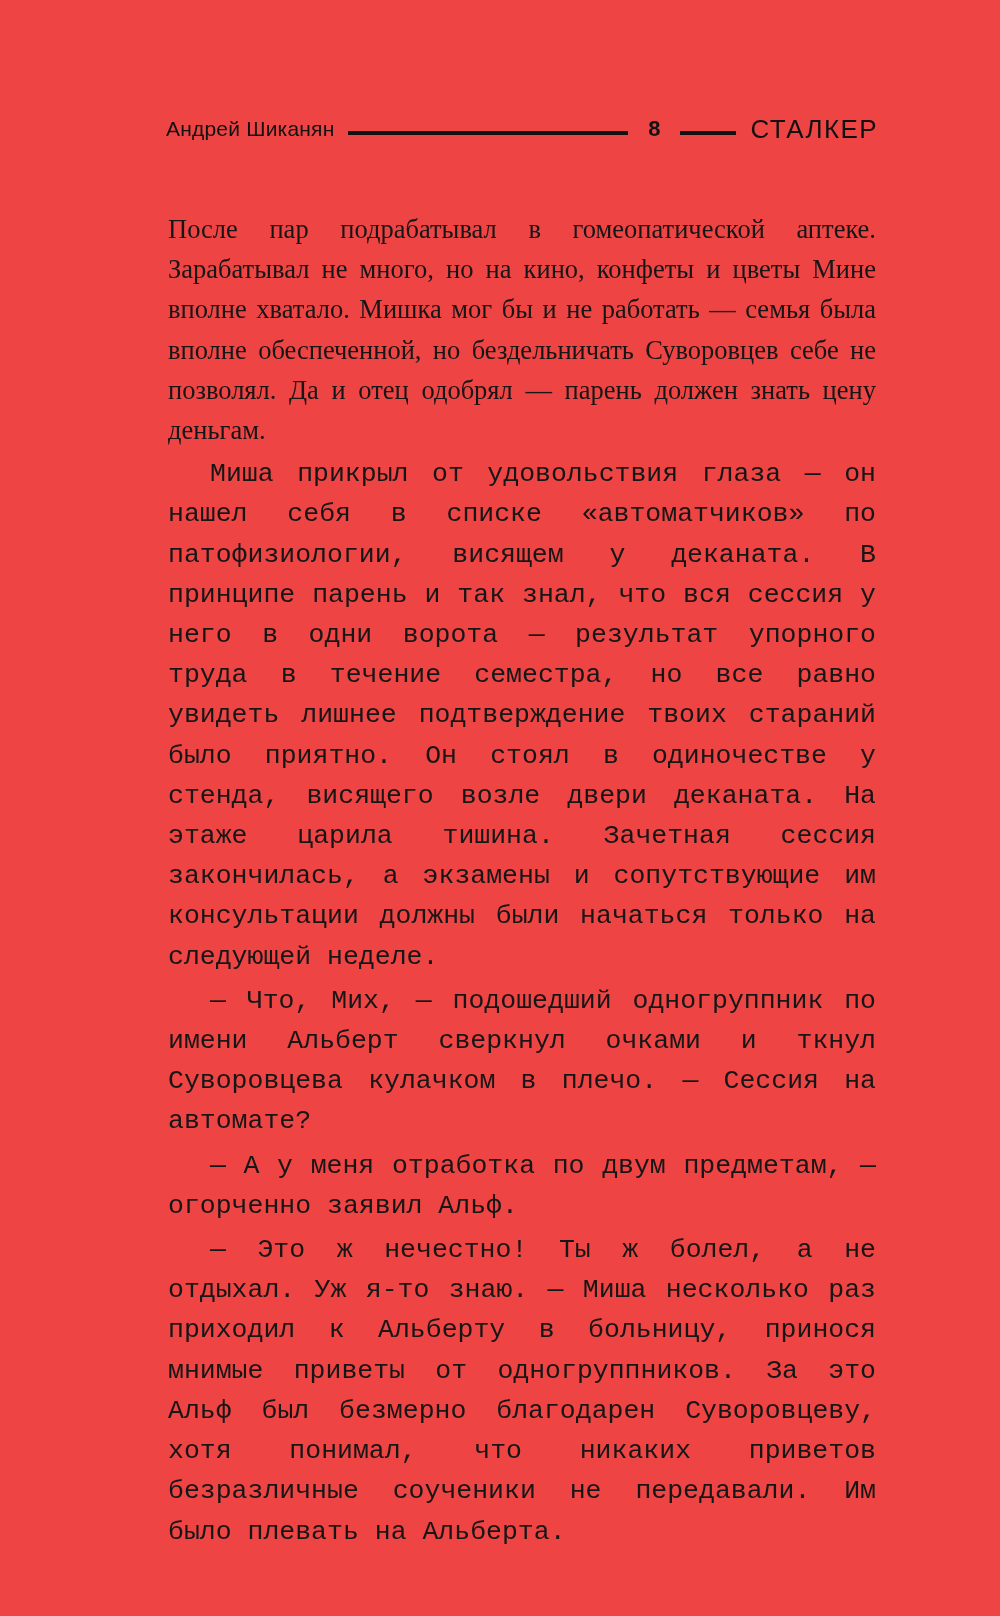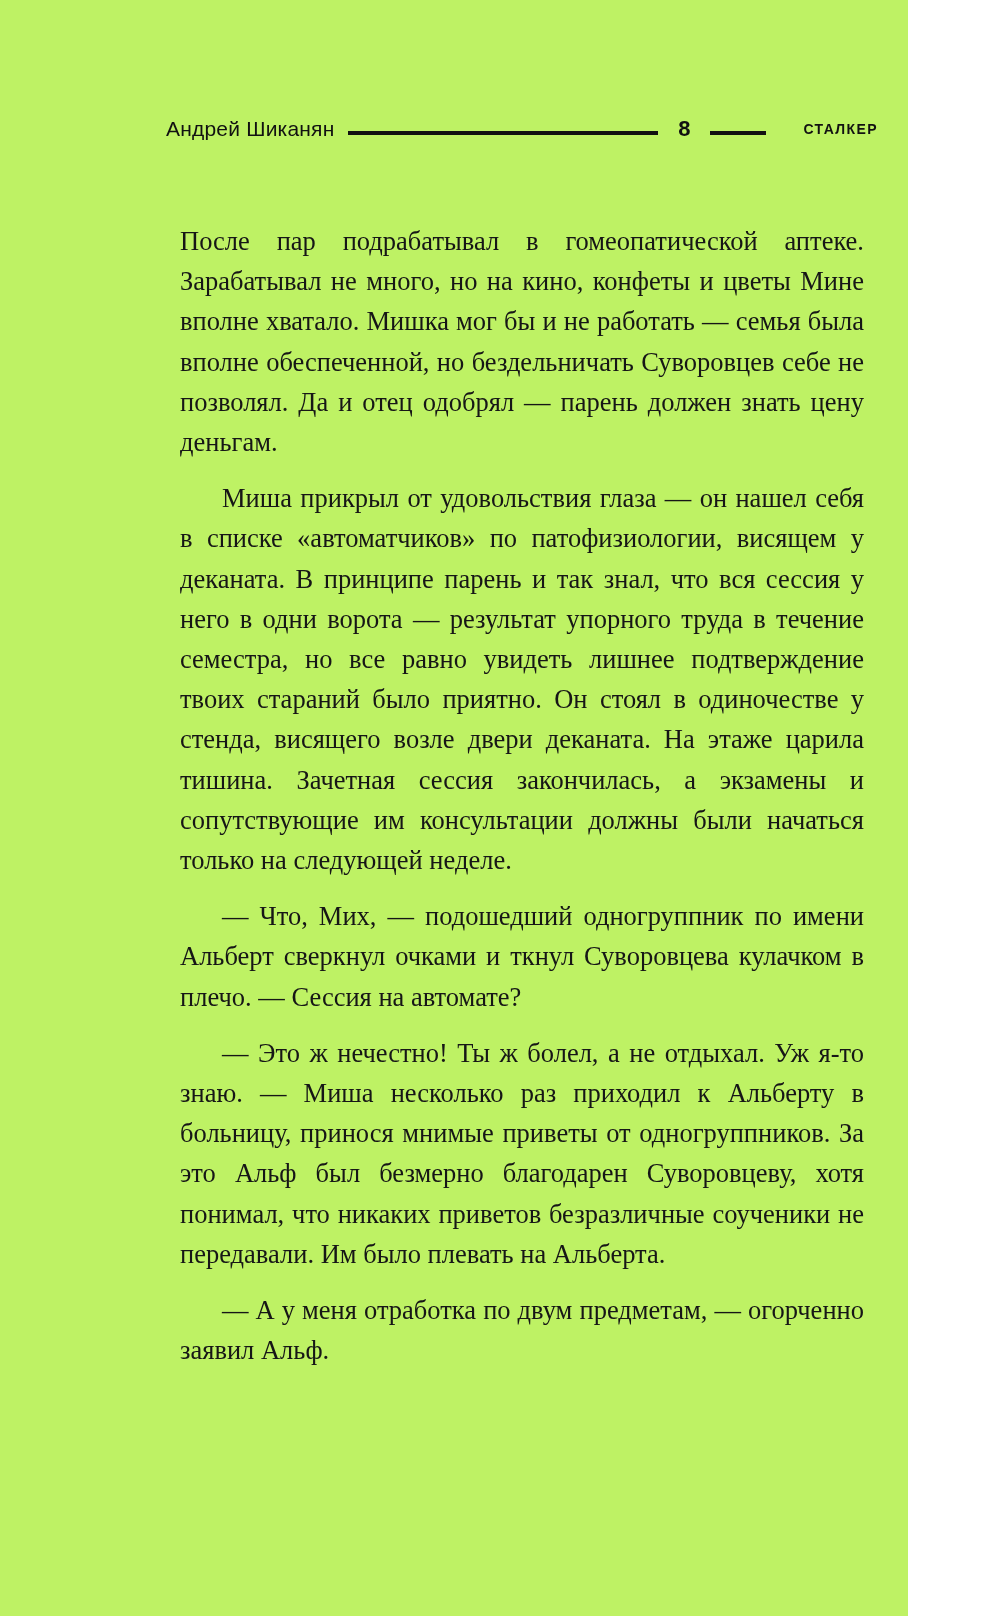--- a/index.html
+++ b/index.html
@@ -2,23 +2,23 @@
 <html lang="ru"><head>
 <meta charset="utf-8">
 <style>
   html, body {
     margin: 0;
     padding: 0;
     background: #ffffff;
   }
   .page {
     position: relative;
-    width: 908px;
+    width: 1000px;
     height: 1616px;
-    background: #bef264;
+    background: #ef4444;
     box-sizing: border-box;
     overflow: hidden;
     font-family: "Liberation Serif", "DejaVu Serif", serif;
     color: #1a1a1a;
   }
 
   
   .running-head {
     position: absolute;
     left: 166px;
@@ -53,46 +53,46 @@
   .rh-rule-right {
     width: 56px;
     height: 4px;
     background: #111111;
     margin: 0 14px 0 16px;
     position: relative;
     top: 4px;
   }
   .rh-title {
     font-family: "Liberation Sans", "DejaVu Sans", sans-serif;
-    font-size: 14px;
-    font-weight: 700;
+    font-size: 26px;
+    font-weight: 400;
     letter-spacing: 1.4px;
     color: #111111;
     white-space: nowrap;
-    margin-left: 23px;
   }
 
   
   .body-text {
     position: absolute;
     left: 164px;
     top: 205px;
     width: 716px;
   }
   .body-text p {
-    margin: 16px;
+    margin: 4px;
     font-size: 26.5px;
     line-height: 40.2px;
     text-align: justify;
     text-justify: inter-word;
     hyphens: manual;
     color: #161616;
   }
   .body-text p.indent {
     text-indent: 42px;
+    font-family: Liberation Mono, monospace;
   }
   .body-text p.noindent {
     text-indent: 0;
   }
 </style>
 </head>
 <body>
 
 <div class="page">
 
@@ -101,17 +101,17 @@
     <span class="rh-rule-left"></span>
     <span class="rh-pageno">8</span>
     <span class="rh-rule-right"></span>
     <span class="rh-title">СТАЛКЕР</span>
   </div>
 
   <div class="body-text">
     <p class="noindent">После пар подрабатывал в гомеопатической аптеке. Зарабатывал не много, но на кино, конфеты и цветы Мине вполне хватало. Мишка мог бы и не работать — семья была вполне обеспеченной, но бездельничать Суворовцев себе не позволял. Да и отец одобрял — парень должен знать цену деньгам.</p>
     <p class="indent">Миша прикрыл от удовольствия глаза — он нашел себя в списке «автоматчиков» по патофизиологии, висящем у деканата. В принципе парень и так знал, что вся сессия у него в одни ворота — результат упорного труда в течение семестра, но все равно увидеть лишнее подтверждение твоих стараний было приятно. Он стоял в одиночестве у стенда, висящего возле двери деканата. На этаже царила тишина. Зачетная сессия закончилась, а экзамены и сопутствующие им консультации должны были начаться только на следующей неделе.</p>
     <p class="indent">— Что, Мих, — подошедший одногруппник по имени Альберт сверкнул очками и ткнул Суворовцева кулачком в плечо. — Сессия на автомате?</p>
+    <p class="indent">— А у меня отработка по двум предметам, — огорченно заявил Альф.</p>
     <p class="indent">— Это ж нечестно! Ты ж болел, а не отдыхал. Уж я-то знаю. — Миша несколько раз приходил к Альберту в больницу, принося мнимые приветы от одногруппников. За это Альф был безмерно благодарен Суворовцеву, хотя понимал, что никаких приветов безразличные соученики не передавали. Им было плевать на Альберта.</p>
-    <p class="indent">— А у меня отработка по двум предметам, — огорченно заявил Альф.</p>
   </div>
 
 </div>
 
 </body></html>

